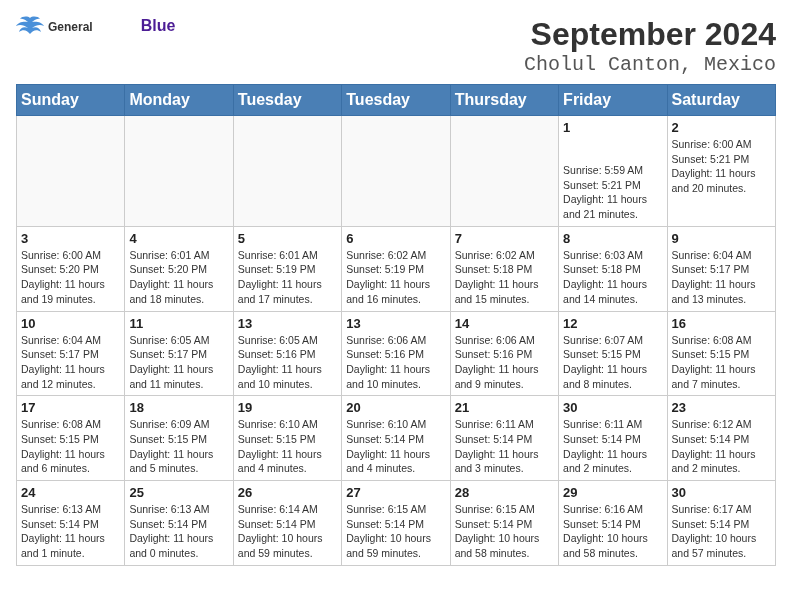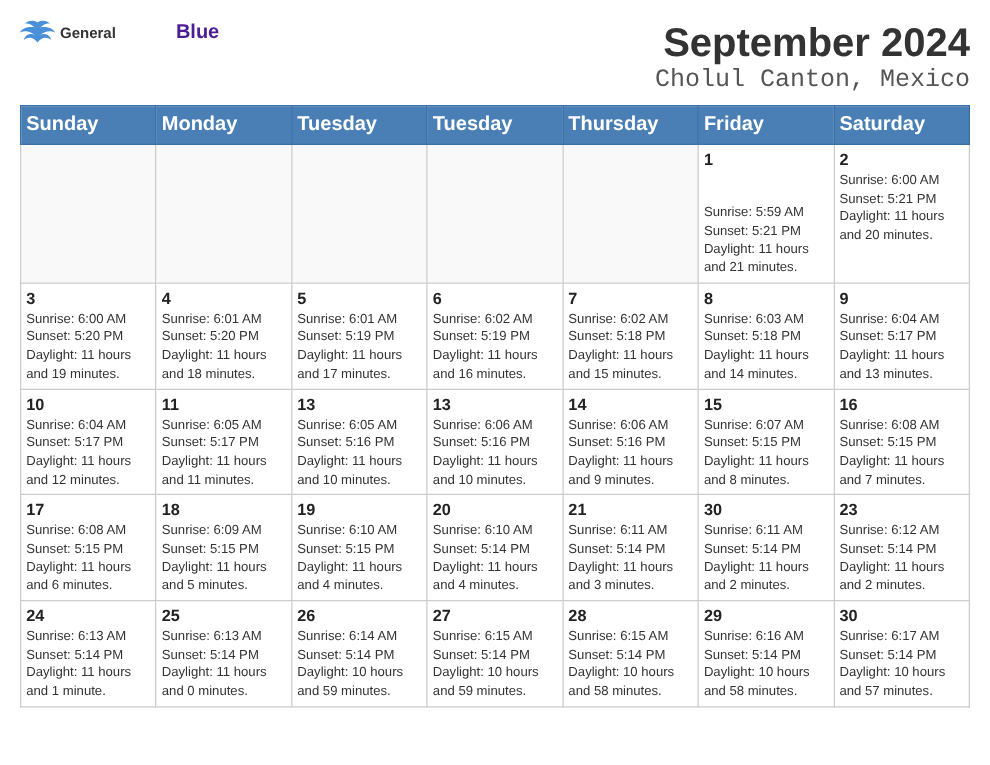--- a/index.html
+++ b/index.html
@@ -205,21 +205,21 @@
 Sunset: 5:16 PM
 Daylight: 11 hours and 10 minutes.</div>
         </td>
         <td>
           <span class="day-number">14</span>
           <div class="day-info" style="white-space: pre-line;">Sunrise: 6:06 AM
 Sunset: 5:16 PM
 Daylight: 11 hours and 9 minutes.</div>
         </td>
         <td>
-          <span class="day-number">15</span>
+          <span class="day-number">12</span>
           <div class="day-info" style="white-space: pre-line;">Sunrise: 6:07 AM
 Sunset: 5:15 PM
 Daylight: 11 hours and 8 minutes.</div>
         </td>
         <td>
           <span class="day-number">16</span>
           <div class="day-info" style="white-space: pre-line;">Sunrise: 6:08 AM
 Sunset: 5:15 PM
 Daylight: 11 hours and 7 minutes.</div>
         </td>

